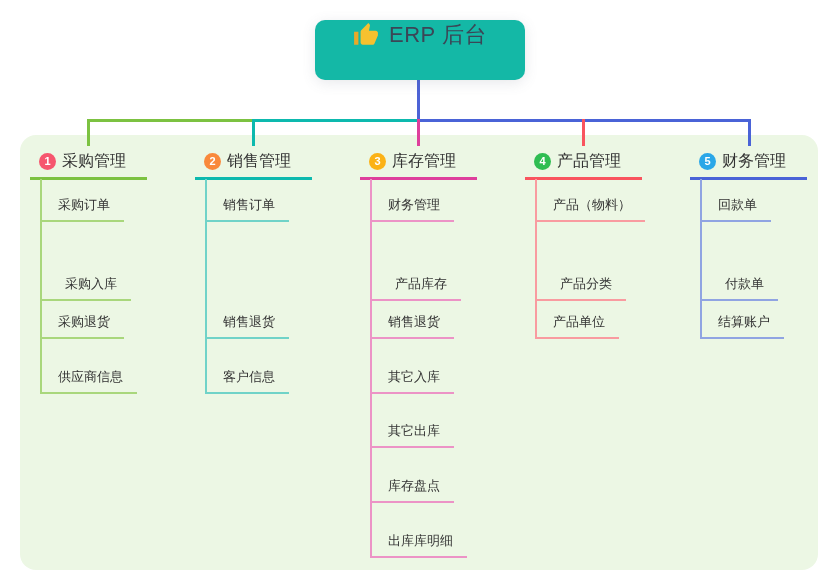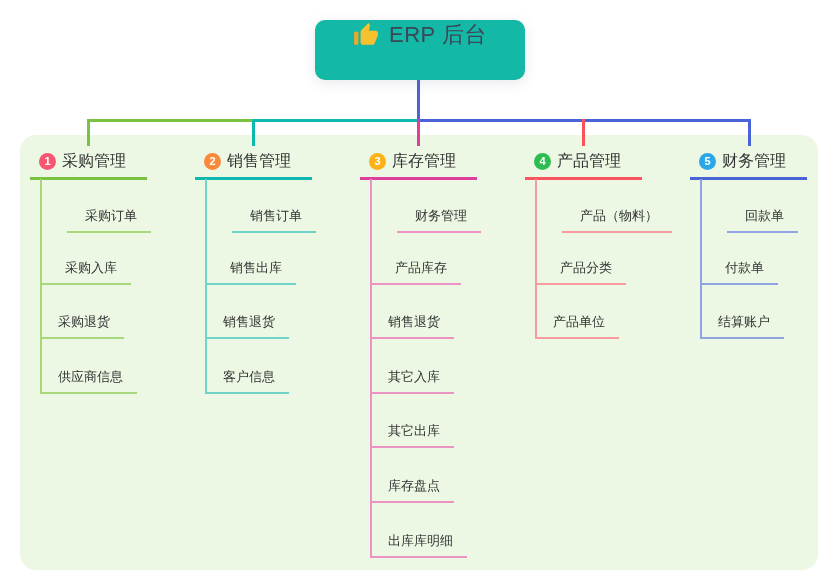--- a/index.html
+++ b/index.html
@@ -64,21 +64,21 @@
   .b0 .vline,.b1 .vline{height:215px;}
   .b2 .vline{height:379px;}
   .b3 .vline,.b4 .vline{height:160px;}
   .child{
     position:absolute;left:10px;height:32px;box-sizing:border-box;
     border-bottom:2px solid var(--l);
     padding:0 14px 6px 18px;white-space:nowrap;
     display:flex;align-items:flex-end;
     font-size:13px;color:#333;cursor:default;
   }
-  .r0{top:66px;margin-left:27px;}  .r1{top:118px;padding-left:25px;} .r2{top:172px;text-align:right;} .r3{top:227px;}
+  .r0{top:55px;}  .r1{top:134px;padding-left:25px;} .r2{top:172px;text-align:right;} .r3{top:227px;}
   .r4{top:281px;} .r5{top:336px;} .r6{top:391px;}
 </style>
 </head>
 <body>
 
 <div class="canvas">
 
   <div class="root-card">
     <svg class="thumb-icon" viewBox="0 0 24 24">
       <path fill="#e8a928" d="M1 21h4V9H1v12z"></path>
@@ -112,21 +112,20 @@
     <div class="child r3">供应商信息</div>
   </div>
 
   <div class="branch b1 p1">
     <div class="branch-header">
       <span class="badge">2</span>
       <span>销售管理</span>
     </div>
     <div class="vline"></div>
     <div class="child r0">销售订单</div>
-    <div class="child r1">销售出库</div>
     <div class="child r2">销售退货</div>
     <div class="child r3">客户信息</div>
   </div>
 
   <div class="branch b2 p2">
     <div class="branch-header">
       <span class="badge">3</span>
       <span>库存管理</span>
     </div>
     <div class="vline"></div>

